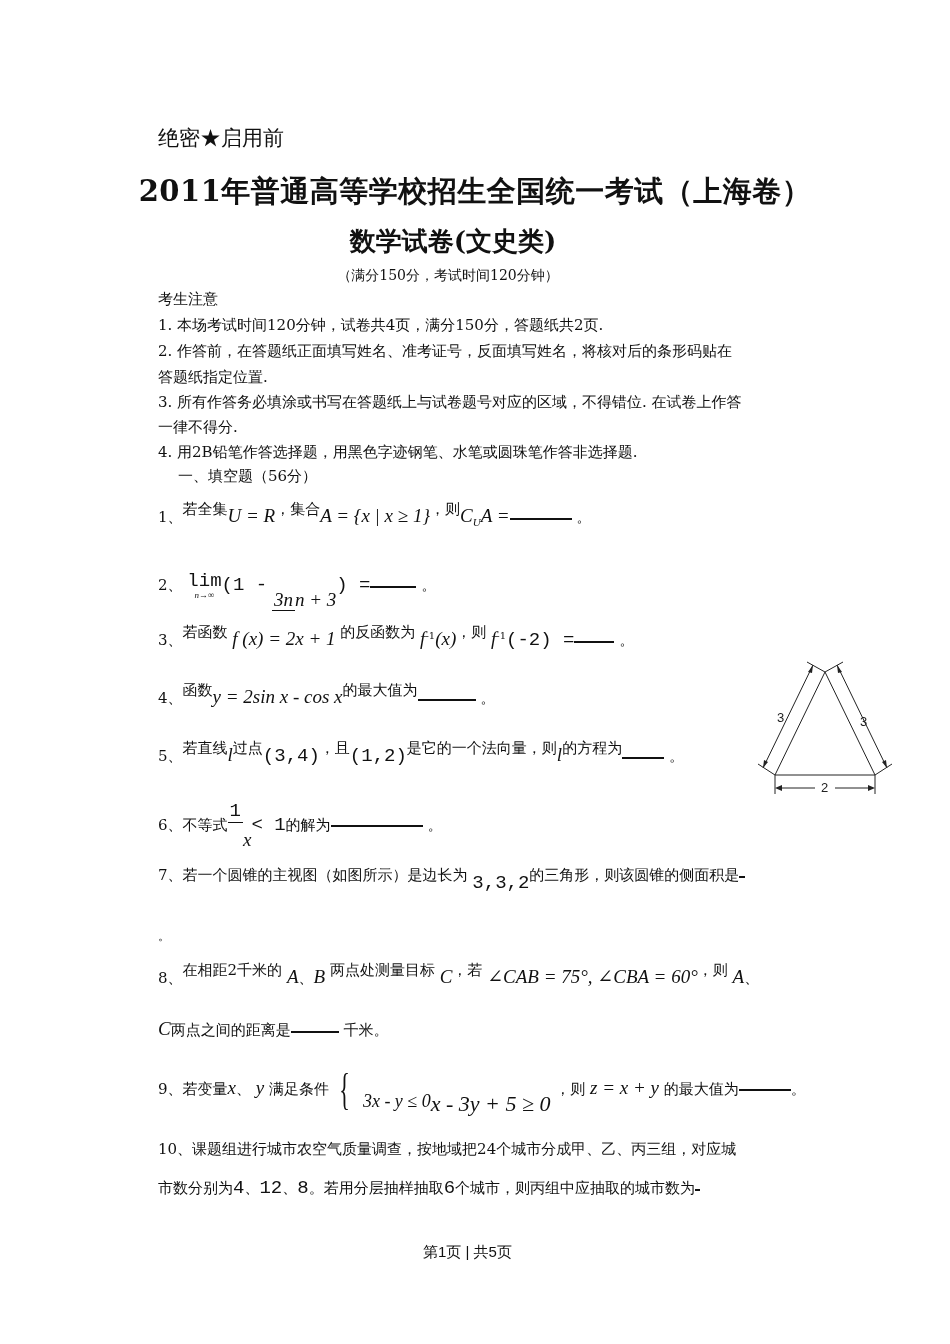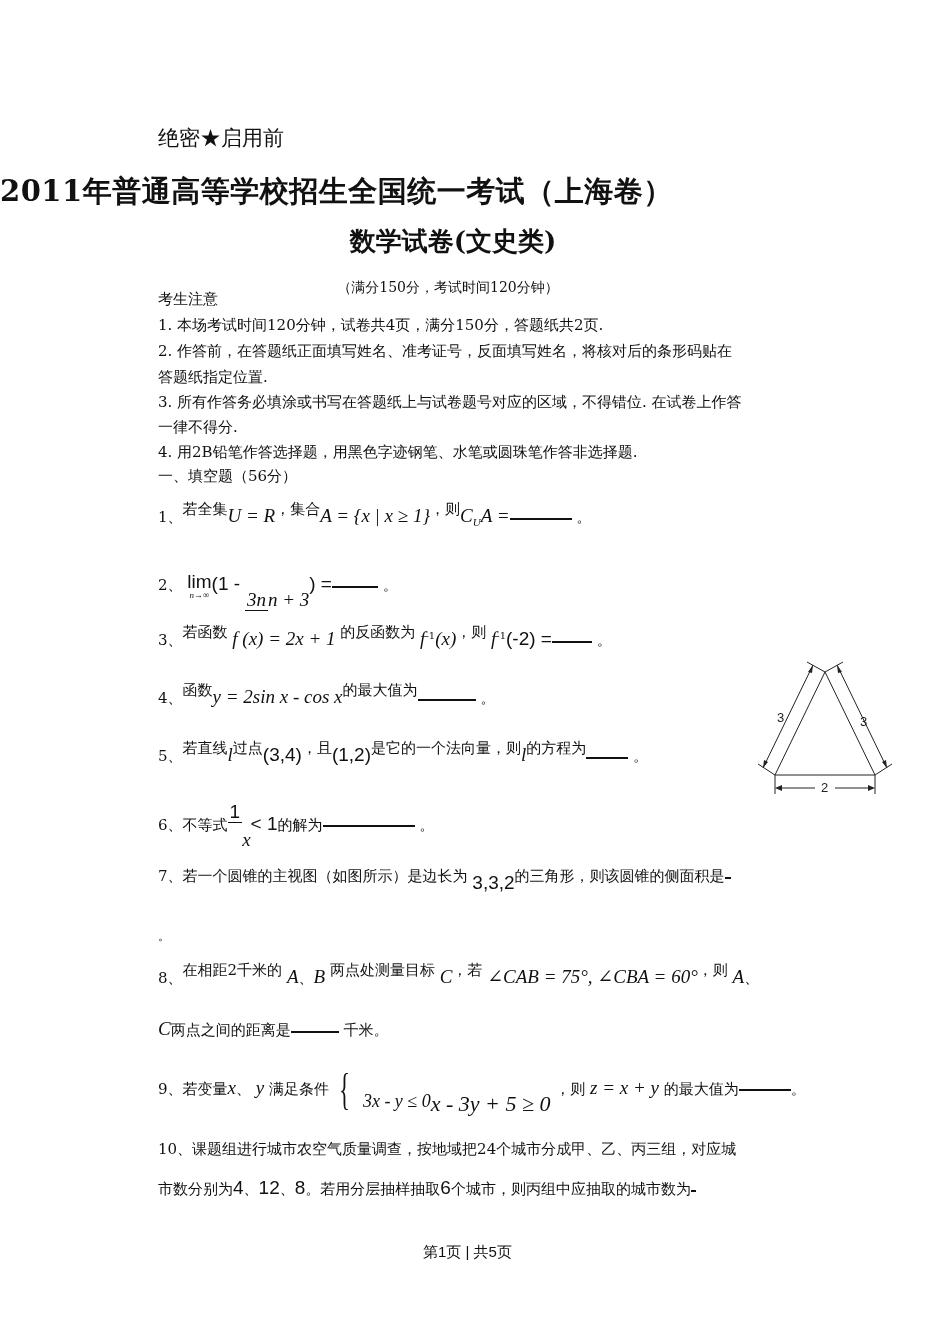--- a/index.html
+++ b/index.html
@@ -1,26 +1,26 @@
 <!DOCTYPE html>
 <html><head>
 <meta charset="utf-8">
 <style>
   html, body { margin: 0; padding: 0; background: #ffffff; }
   body { width: 950px; height: 1344px; position: relative; overflow: hidden;
          font-family: "DejaVu Serif", "Liberation Serif", serif; color: #111; }
   .abs { position: absolute; white-space: nowrap; }
   .secret { left: 158px; top: 124px; font-size: 21px; }
-  .title1 { left: 0; width: 950px; top: 172px; font-size: 29px; font-weight: bold; letter-spacing: 0.5px; }
+  .title1 { left: 0; width: 950px; text-align: center; top: 172px; font-size: 29px; font-weight: bold; letter-spacing: 0.5px; }
   .title2 { left: 0; width: 906px; text-align: center; top: 224px; font-size: 26px; font-weight: bold; }
-  .subtitle { left: 0; width: 896px; text-align: center; top: 267px; font-size: 14px; margin-top: 12px; }
+  .subtitle { left: 0; width: 896px; text-align: center; top: 267px; font-size: 14px; }
   .note { left: 158px; font-size: 15px; }
   .q { left: 158px; font-size: 15px; }
   .m { font-family: "Liberation Serif", "DejaVu Serif", serif; font-style: italic; font-size: 19px; margin-top: 28px; }
-  .mn { font-family: Liberation Sans, sans-serif; font-size: 19px; }
+  .mn { font-family: Liberation Mono, monospace; font-size: 19px; }
   .up { position: relative; top: -8px; }
   .blank { display: inline-block; border-bottom: 2px solid #111; height: 1px; vertical-align: middle; }
   .frac { display: inline-flex; flex-direction: row; align-items: flex-start; vertical-align: middle; font-family: "Liberation Serif", serif; font-size: 19px; line-height: 1.05; }
   .frac .num { border-bottom: 1px solid #111; padding: 0 2px; }
   .lim { display: inline-flex; flex-direction: column; align-items: center; vertical-align: middle; font-family: "Liberation Serif", serif; line-height: 1; }
   .lim .sub { font-size: 9px; font-style: italic; }
   .brace-sys { display: inline-flex; align-items: center; vertical-align: middle; }
   .brace { font-size: 44px; font-family: "Liberation Serif", serif; line-height: 1; transform: scaleX(0.5); }
   .sys { display: flex; flex-direction: row; font-family: "Liberation Serif", serif; font-size: 18px; line-height: 1.25; }
   .footer { left: 0; width: 935px; text-align: center; top: 1243px; font-size: 15px; font-family: "Liberation Sans", sans-serif; }
@@ -34,21 +34,21 @@
 <div class="abs title2">数学试卷(文史类)</div>
 <div class="abs subtitle">（满分150分，考试时间120分钟）</div>
 
 <div class="abs note" style="top:290px;">考生注意</div>
 <div class="abs note" style="top:316px;">1. 本场考试时间120分钟，试卷共4页，满分150分，答题纸共2页.</div>
 <div class="abs note" style="top:342px;">2. 作答前，在答题纸正面填写姓名、准考证号，反面填写姓名，将核对后的条形码贴在</div>
 <div class="abs note" style="top:368px;">答题纸指定位置.</div>
 <div class="abs note" style="top:393px;">3. 所有作答务必填涂或书写在答题纸上与试卷题号对应的区域，不得错位. 在试卷上作答</div>
 <div class="abs note" style="top:418px;">一律不得分.</div>
 <div class="abs note" style="top:443px;">4. 用2B铅笔作答选择题，用黑色字迹钢笔、水笔或圆珠笔作答非选择题.</div>
-<div class="abs note" style="top:467px;">一、填空题（56分）</div>
+<div class="abs note" style="top:467px;margin-left:20px;">一、填空题（56分）</div>
 
 <div class="abs q" style="top:505px;">
   <span>1、</span><span class="up">若全集</span><span class="m">U = R</span><span class="up">，集合</span><span class="m">A = {x | x ≥ 1}</span><span class="up">，则</span><span class="m">C</span><sub class="m" style="font-size:11px;">U</sub><span class="m">A =</span><span class="blank" style="width:62px;"></span> <span>。</span>
 </div>
 
 <div class="abs q" style="top:562px;">
   <span>2、</span>
   <span class="lim">
       <span class="mn">lim</span>
       <span class="sub">n→∞</span>

